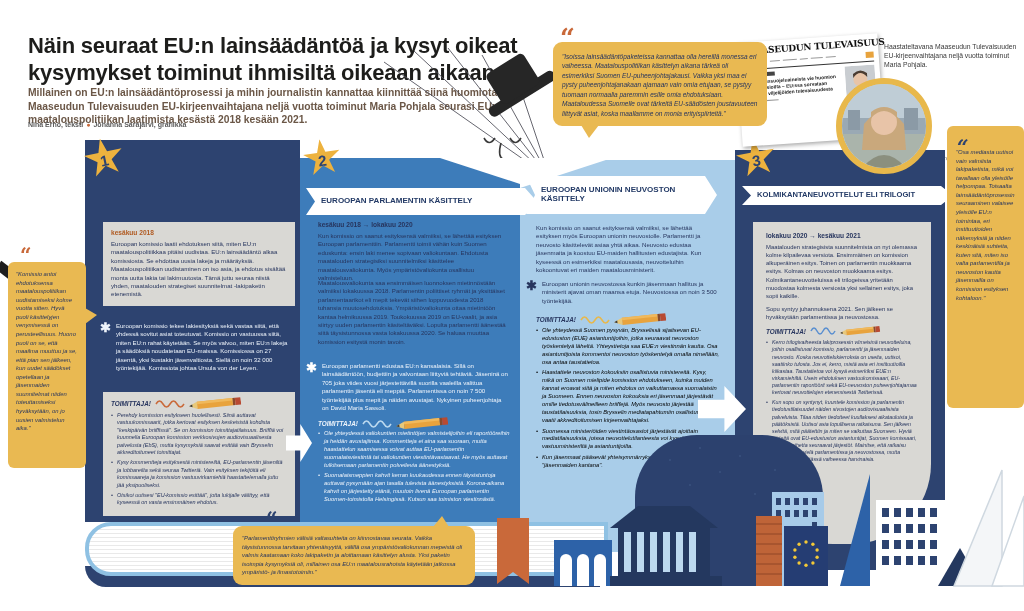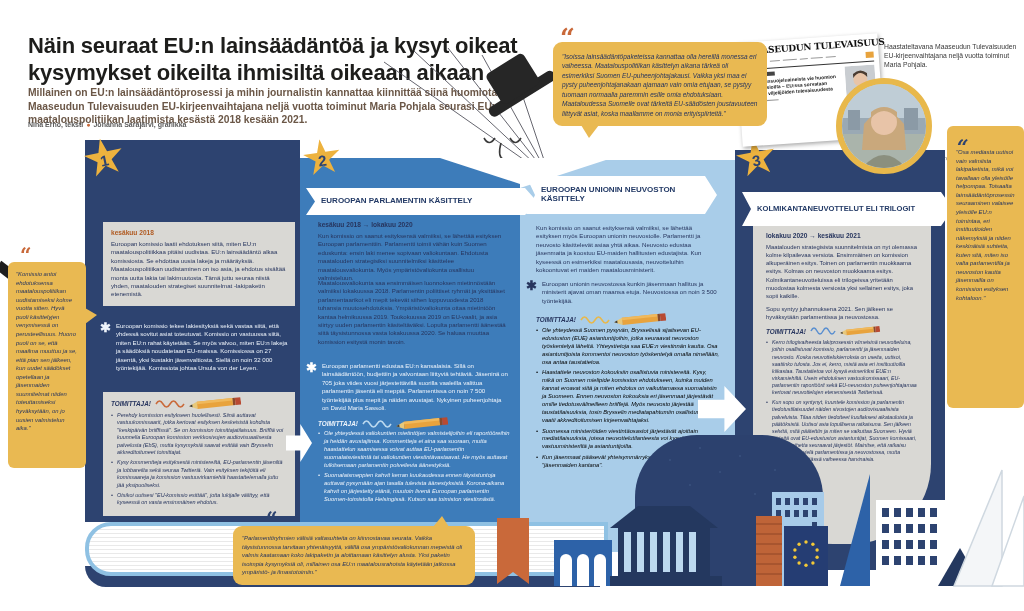--- a/index.html
+++ b/index.html
@@ -52,21 +52,21 @@
   .cover-bottom{position:absolute;left:85px;top:566px;width:515px;height:21px;background:#2d4370;border-radius:0 0 0 24px;z-index:3;}
   .bookmark{position:absolute;left:497px;top:518px;width:32px;height:66px;background:#c9693a;z-index:5;
     clip-path:polygon(0 0,100% 0,100% 100%,50% 82%,0 100%);}
   svg{display:block;}
 </style>
 </head>
 <body>
 
 <div id="stage">
 
-  <div class="abs title" style="left:28px;top:33px;width:500px;">Näin seuraat EU:n lainsäädäntöä ja kysyt oikeat kysymykset oikeilta ihmisiltä oikeaan aikaan</div>
+  <div class="abs title" style="left:28px;top:33px;width:500px;">Näin seuraat EU:n lainsäädäntöä ja kysyt oikeat kysymykset toiminut ihmisiltä oikeaan aikaan</div>
   <div class="abs intro" style="left:28px;top:86px;width:478px;">Millainen on EU:n lainsäädäntöprosessi ja mihin journalistin kannattaa kiinnittää siinä huomiota? Maaseudun Tulevaisuuden EU-kirjeenvaihtajana neljä vuotta toiminut Maria Pohjala seurasi EU:n maatalouspolitiikan laatimista kesästä 2018 kesään 2021.</div>
   <div class="abs byline" style="left:28px;top:121px;">
     <span>Nina Erho, teksti</span><span class="dot">●</span><span>Johanna Sarajärvi, grafiikka</span>
   </div>
 
   <div class="abs qmark" style="left:560px;top:32px;color:#c9693a;">“</div>
   <div class="bubble" style="left:553px;top:42px;width:196px;font-size:6.5px;">
     <span>"Isoissa lainsäädäntöpaketeissa kannattaa olla hereillä monessa eri vaiheessa. Maatalouspolitiikan käsittelyn aikana tärkeä oli esimerkiksi Suomen EU-puheenjohtajakausi. Vaikka yksi maa ei pysty puheenjohtajanakaan ajamaan vain omia etujaan, se pystyy tuomaan normaalia paremmin esille omia ehdotuksiaan. Maataloudessa Suomelle ovat tärkeitä EU-säädösten joustavuuteen liittyvät asiat, koska maallamme on monia erityispiirteitä."</span>
     <div class="abs" style="left:28px;bottom:-12px;width:0;height:0;border-left:8px solid transparent;border-right:10px solid transparent;border-top:13px solid #e9b952;"></div>
   </div>
@@ -248,21 +248,21 @@
     <div class="bullet">Suomessa ministeriöiden viestintäosastot järjestävät ajoittain mediatilaisuuksia, joissa neuvottelutilanteesta voi kysyä vastuuministeriltä ja asiantuntijoilta.</div>
     <div class="bullet">Kun jäsenmaat pääsevät yhteisymmärrykseen, uutisoi asiasta "jäsenmaiden kantana".</div>
   </div>
 
   <div class="chevron" style="left:698px;top:386px;width:48px;height:46px;"></div>
 
   <div class="col navy" style="left:735px;top:150px;width:210px;height:420px;border-radius:0 0 14px 0;"></div>
   <div class="star" style="left:736px;top:138px;width:40px;height:40px;transform:rotate(-10deg);">
       <span>3</span>
     </div>
-  <div class="banner" style="left:742px;top:192px;width:186px;height:34px;font-size:7.6px;">KOLMIKANTANEUVOTTELUT ELI TRILOGIT</div>
+  <div class="banner" style="left:742px;top:186px;width:186px;height:19px;font-size:7.6px;">KOLMIKANTANEUVOTTELUT ELI TRILOGIT</div>
   <div class="card" style="left:753px;top:222px;width:152px;height:292px;padding:10px 13px 20px 13px;border-radius:0 0 80px 80px;overflow:hidden;">
     <div class="date">lokakuu 2020  →  kesäkuu 2021</div>
     <p class="body-t" style="font-size:5.9px;margin-bottom:5px;">Maatalouden strategisista suunnitelmista on nyt olemassa kolme kilpailevaa versiota. Ensimmäinen on komission alkuperäinen esitys. Toinen on parlamentin muokkaama esitys. Kolmas on neuvoston muokkaama esitys. Kolmikantaneuvotteluissa eli trilogeissa yritetään muodostaa kolmesta versiosta yksi sellainen esitys, joka sopii kaikille.</p>
     <p class="body-t" style="font-size:5.9px;margin-bottom:5px;">Sopu syntyy juhannuksena 2021. Sen jälkeen se hyväksytään parlamentissa ja neuvostossa.</p>
     <div class="tips-h">
       <span>TOIMITTAJA!</span>
       <svg width="26" height="8" viewBox="0 0 26 8">
           <path d="M1 4 q3 -6 6 0 t6 0 t6 0 t6 0" stroke="#5a8fd0" fill="none" stroke-width="1.5"></path>
         </svg>
       <svg width="40" height="10" viewBox="0 0 64 12" style="transform:rotate(-6deg);">

